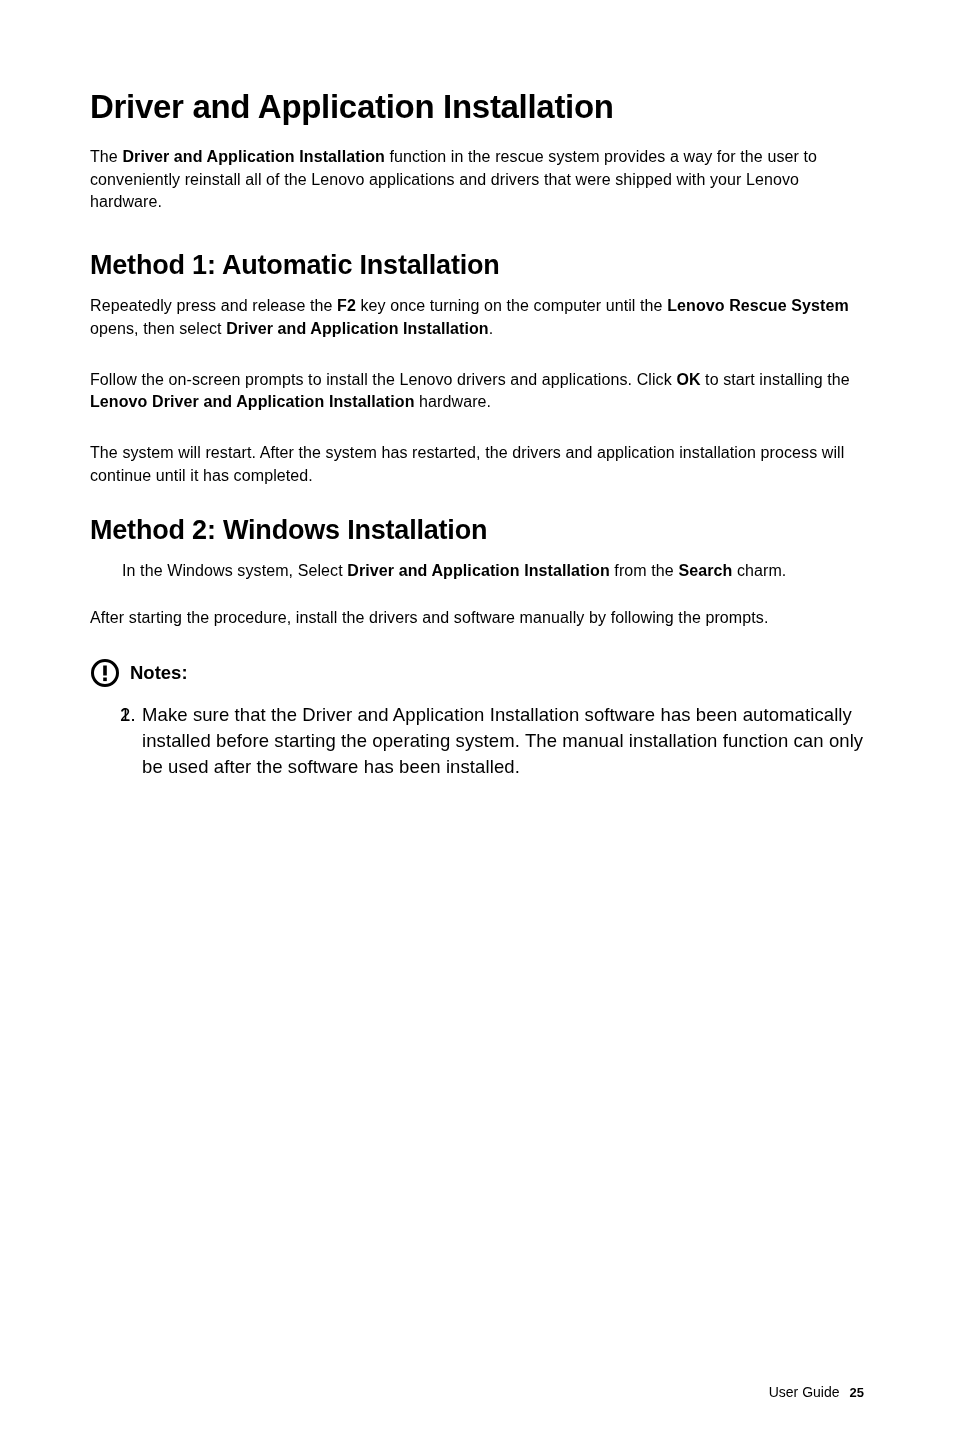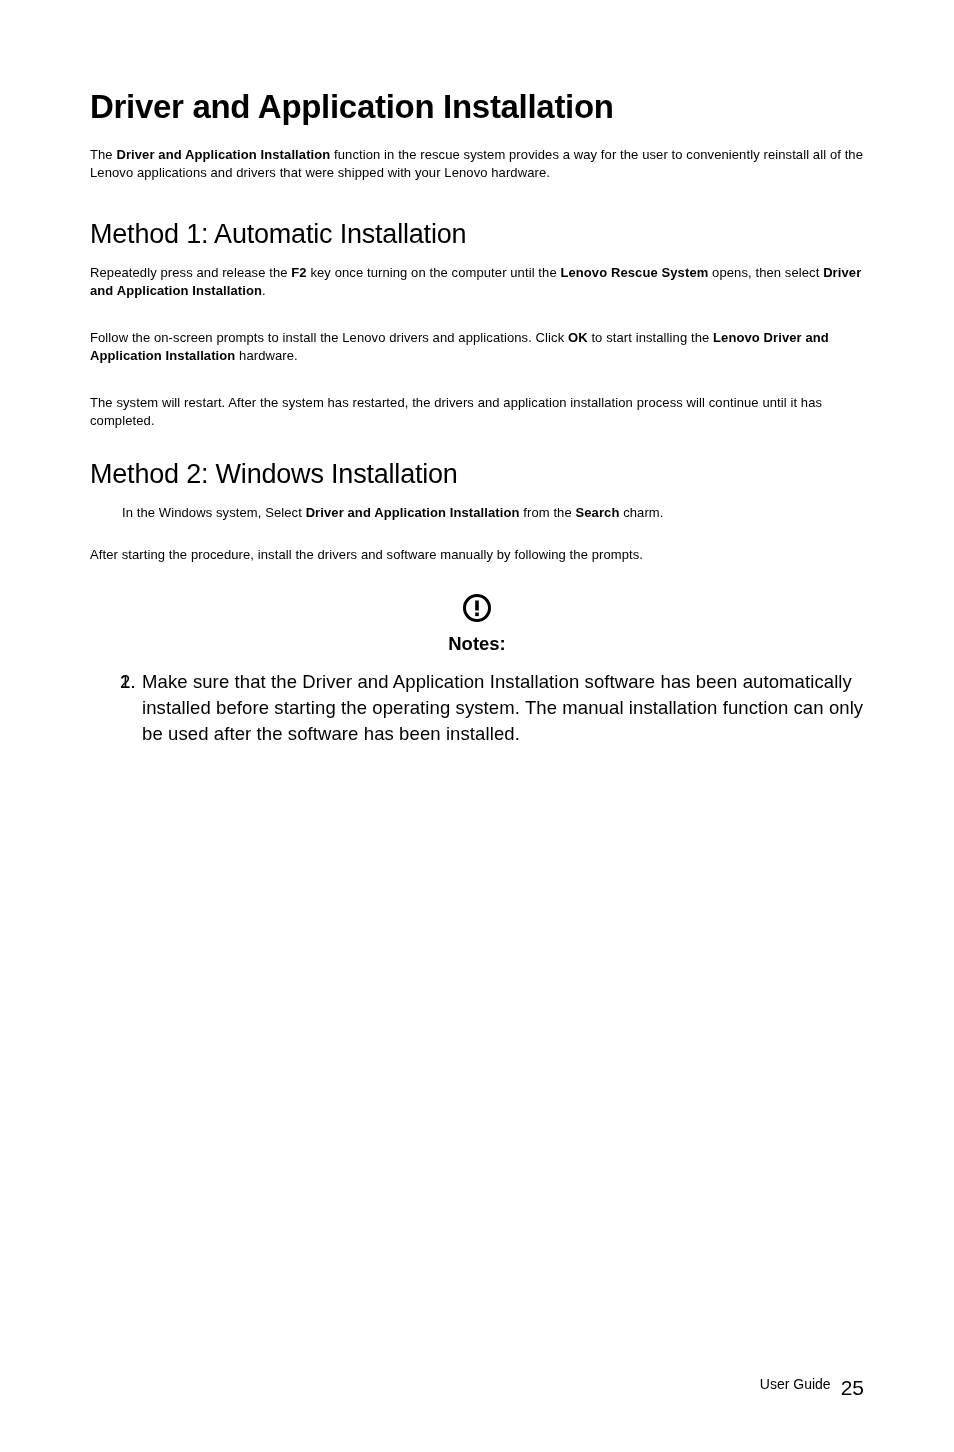--- a/index.html
+++ b/index.html
@@ -17,46 +17,45 @@
       position: relative;
     }
     h1 {
       font-size: 33px;
       font-weight: bold;
       margin-bottom: 20px;
       letter-spacing: -0.3px;
     }
     h2 {
       font-size: 27px;
-      font-weight: normal;
+      font-weight: bold;
       margin-bottom: 14px;
       letter-spacing: -0.2px;
     }
     p {
-      font-size: 13px;
+      font-size: 16px;
       line-height: 1.42;
       margin-bottom: 28px;
       letter-spacing: 0.1px;
     }
     .mb-less {
       margin-bottom: 24px;
       margin-left: 32px;
     }
     .bold {
       font-weight: bold;
     }
     .spacer-top {
       margin-top: 36px;
     }
     .notes-row {
       display: flex;
       align-items: center;
       gap: 10px;
       margin-bottom: 14px;
-      flex-direction: column;
     }
     .notes-row svg {
       flex-shrink: 0;
     }
     .notes-label {
       font-size: 18.5px;
       font-weight: bold;
     }
     ol {
       list-style: none;
@@ -73,26 +72,27 @@
     ol li .marker {
       position: absolute;
       left: 0;
     }
     .footer {
       position: absolute;
       bottom: 52px;
       right: 90px;
       font-size: 14px;
       display: flex;
-      align-items: flex-start;
+      align-items: flex-end;
       gap: 10px;
       margin-top: 46px;
     }
     .footer .pagenum {
-      font-size: 21px;
+      font-size: 13px;
+      font-weight: bold;
     }
   </style>
 </head>
 <body>
 
 <h1>Driver and Application Installation</h1>
 
 <p>
   <span>The </span><span class="bold">Driver and Application Installation</span><span> function in the rescue system provides a way for the user to conveniently reinstall all of the Lenovo applications and drivers that were shipped with your Lenovo hardware.</span>
 </p>

